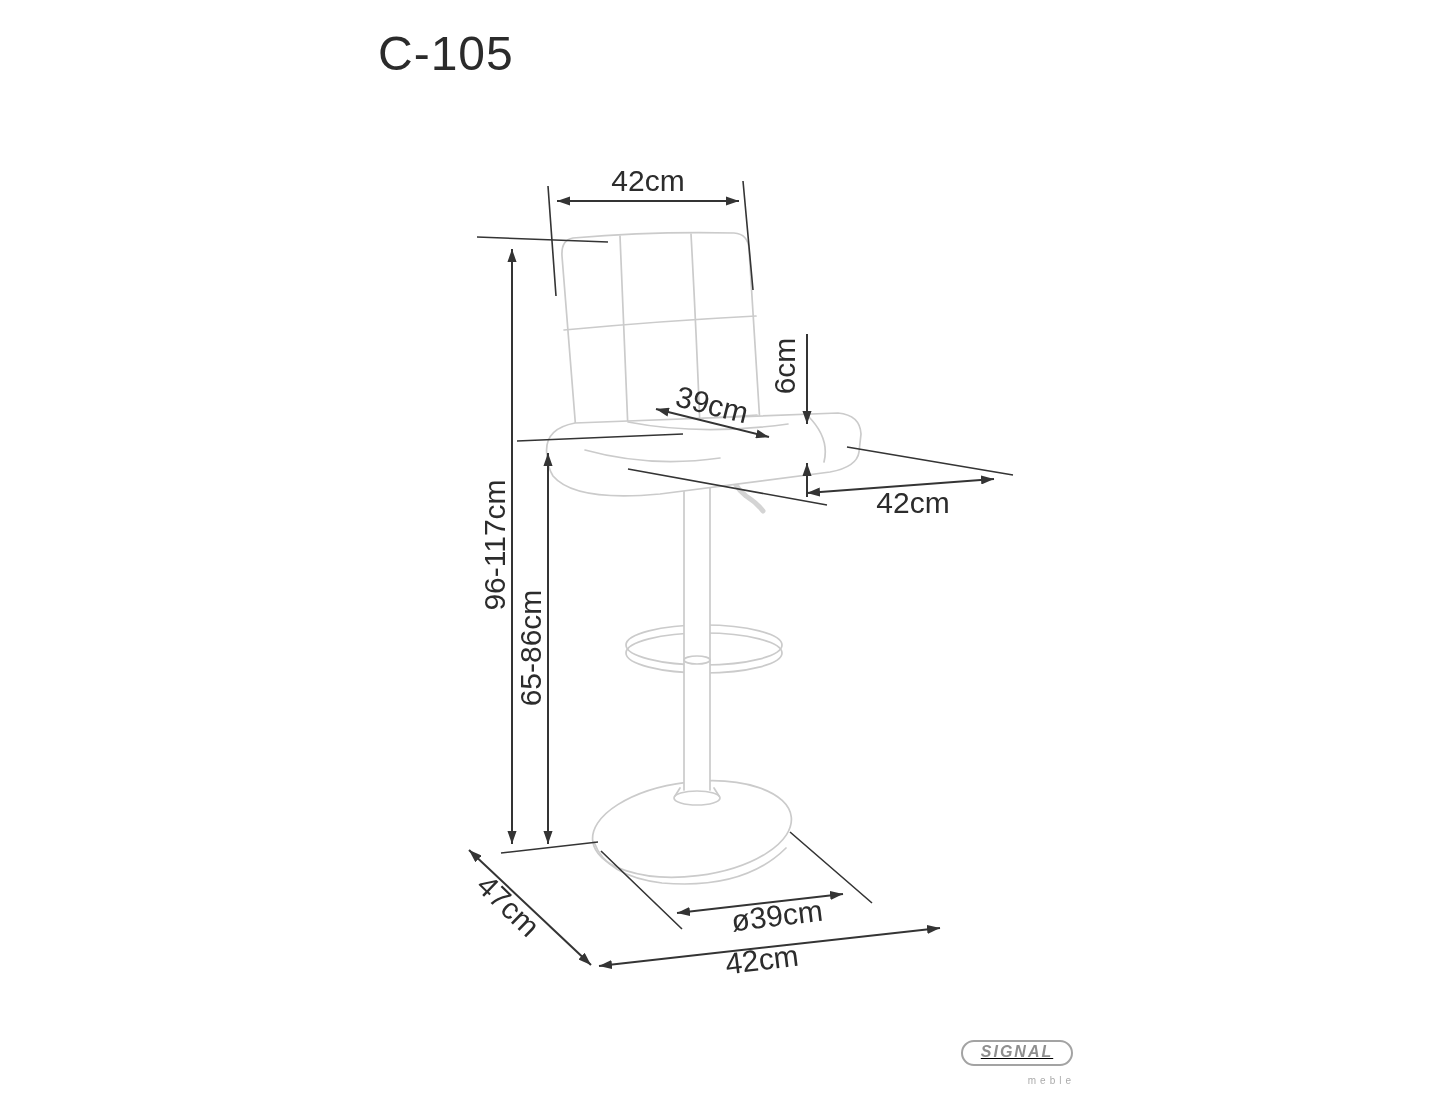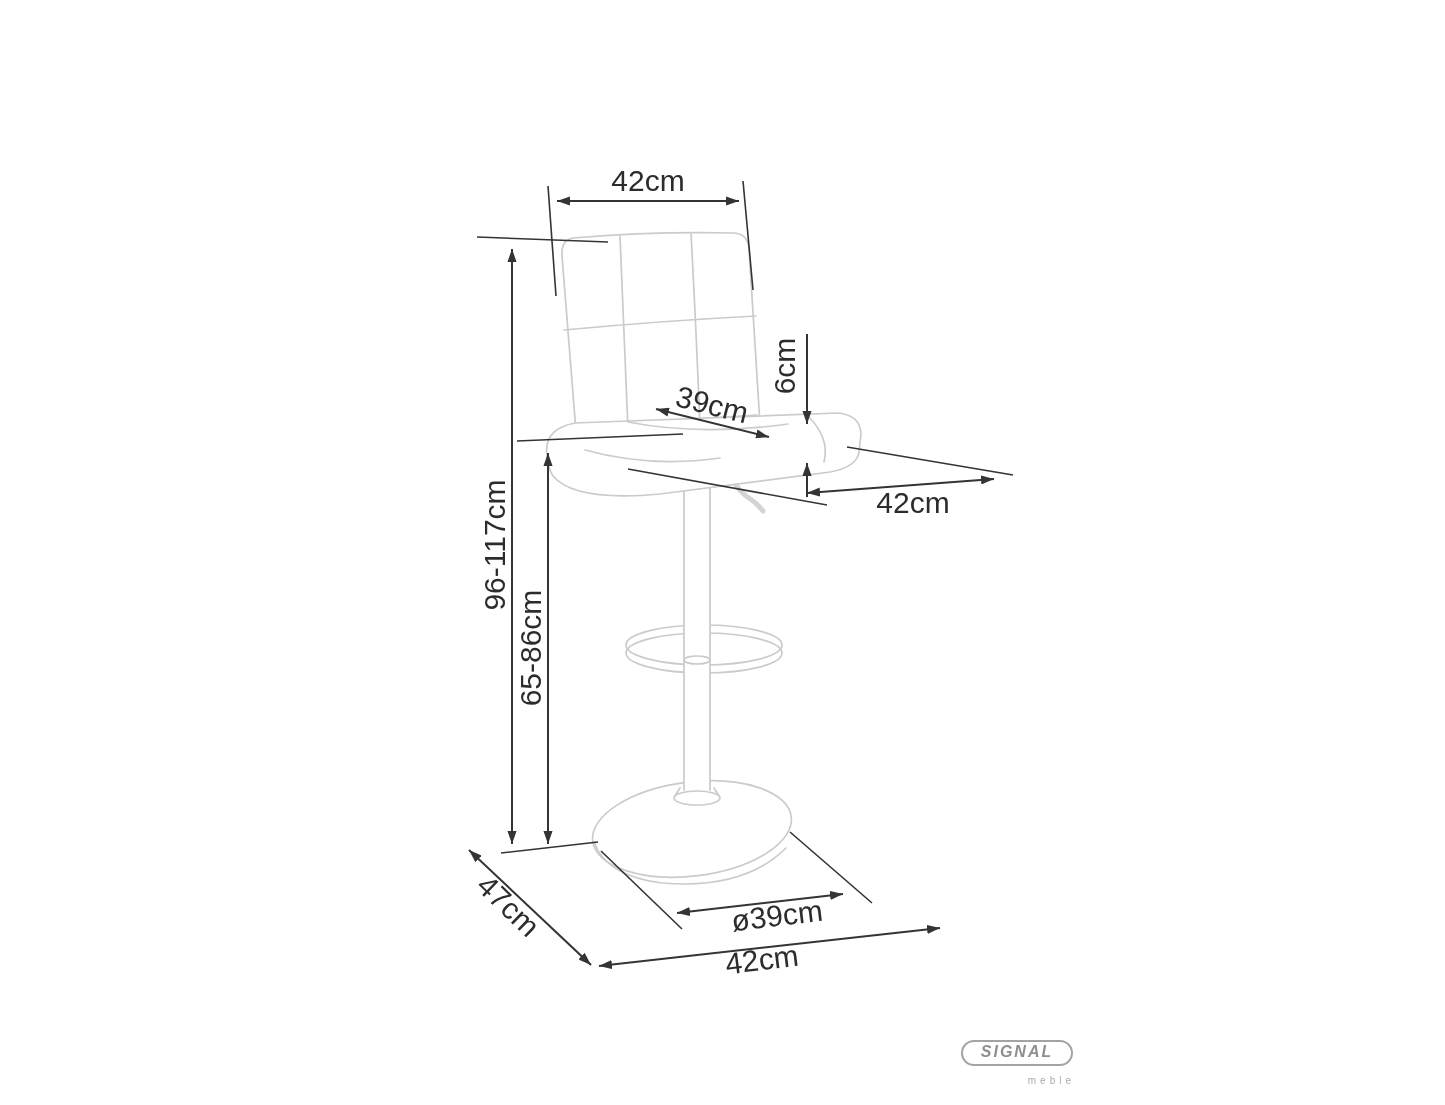--- a/index.html
+++ b/index.html
@@ -18,21 +18,21 @@
   }
   .dim-label.r-ccw{transform:translate(-50%,-50%) rotate(-90deg);}
   .dim-label.r14{transform:translate(-50%,-50%) rotate(14deg);}
   .dim-label.r44{transform:translate(-50%,-50%) rotate(44deg);}
   .dim-label.rm7{transform:translate(-50%,-50%) rotate(-7deg);}
   .logo{
     position:absolute;left:961px;top:1040px;width:116px;
   }
   .logo-capsule{
     width:108px;height:22px;border:2px solid #a3a3a3;border-radius:14px;
-    display:flex;align-items:center;justify-content:center;
+    display:flex;align-items:center;justify-content:center;text-decoration:underline;
   }
   .logo-brand{
     font-size:16px;font-weight:700;font-style:italic;letter-spacing:2px;
     color:#8f8f8f;line-height:1;transform:translateY(-1px);
   }
   .logo-sub{
     text-align:right;font-size:10px;letter-spacing:4px;color:#ababab;
     margin-top:10px;padding-right:2px;line-height:1;
   }
 </style>
@@ -117,20 +117,21 @@
         <path d="M601,851 L682,929 M790,832 L872,903" stroke-width="1.6"></path>
         <path d="M677,913 L843,894" marker-start="url(#arr)" marker-end="url(#arr)"></path>
       </g>
 
       <path d="M469,850 L591,965" marker-start="url(#arr)" marker-end="url(#arr)"></path>
 
       <path d="M599,966 L940,928" marker-start="url(#arr)" marker-end="url(#arr)"></path>
     </g>
   </svg>
 
+  <div class="title">C-105</div>
 
   <div class="dim-label" style="left:648px;top:181px;">42cm</div>
 
   <div class="dim-label r14" style="left:712px;top:405px;">39cm</div>
 
   <div class="dim-label r-ccw" style="left:785px;top:366px;">6cm</div>
 
   <div class="dim-label" style="left:913px;top:503px;">42cm</div>
 
   <div class="dim-label r-ccw" style="left:495px;top:545px;">96-117cm</div>

